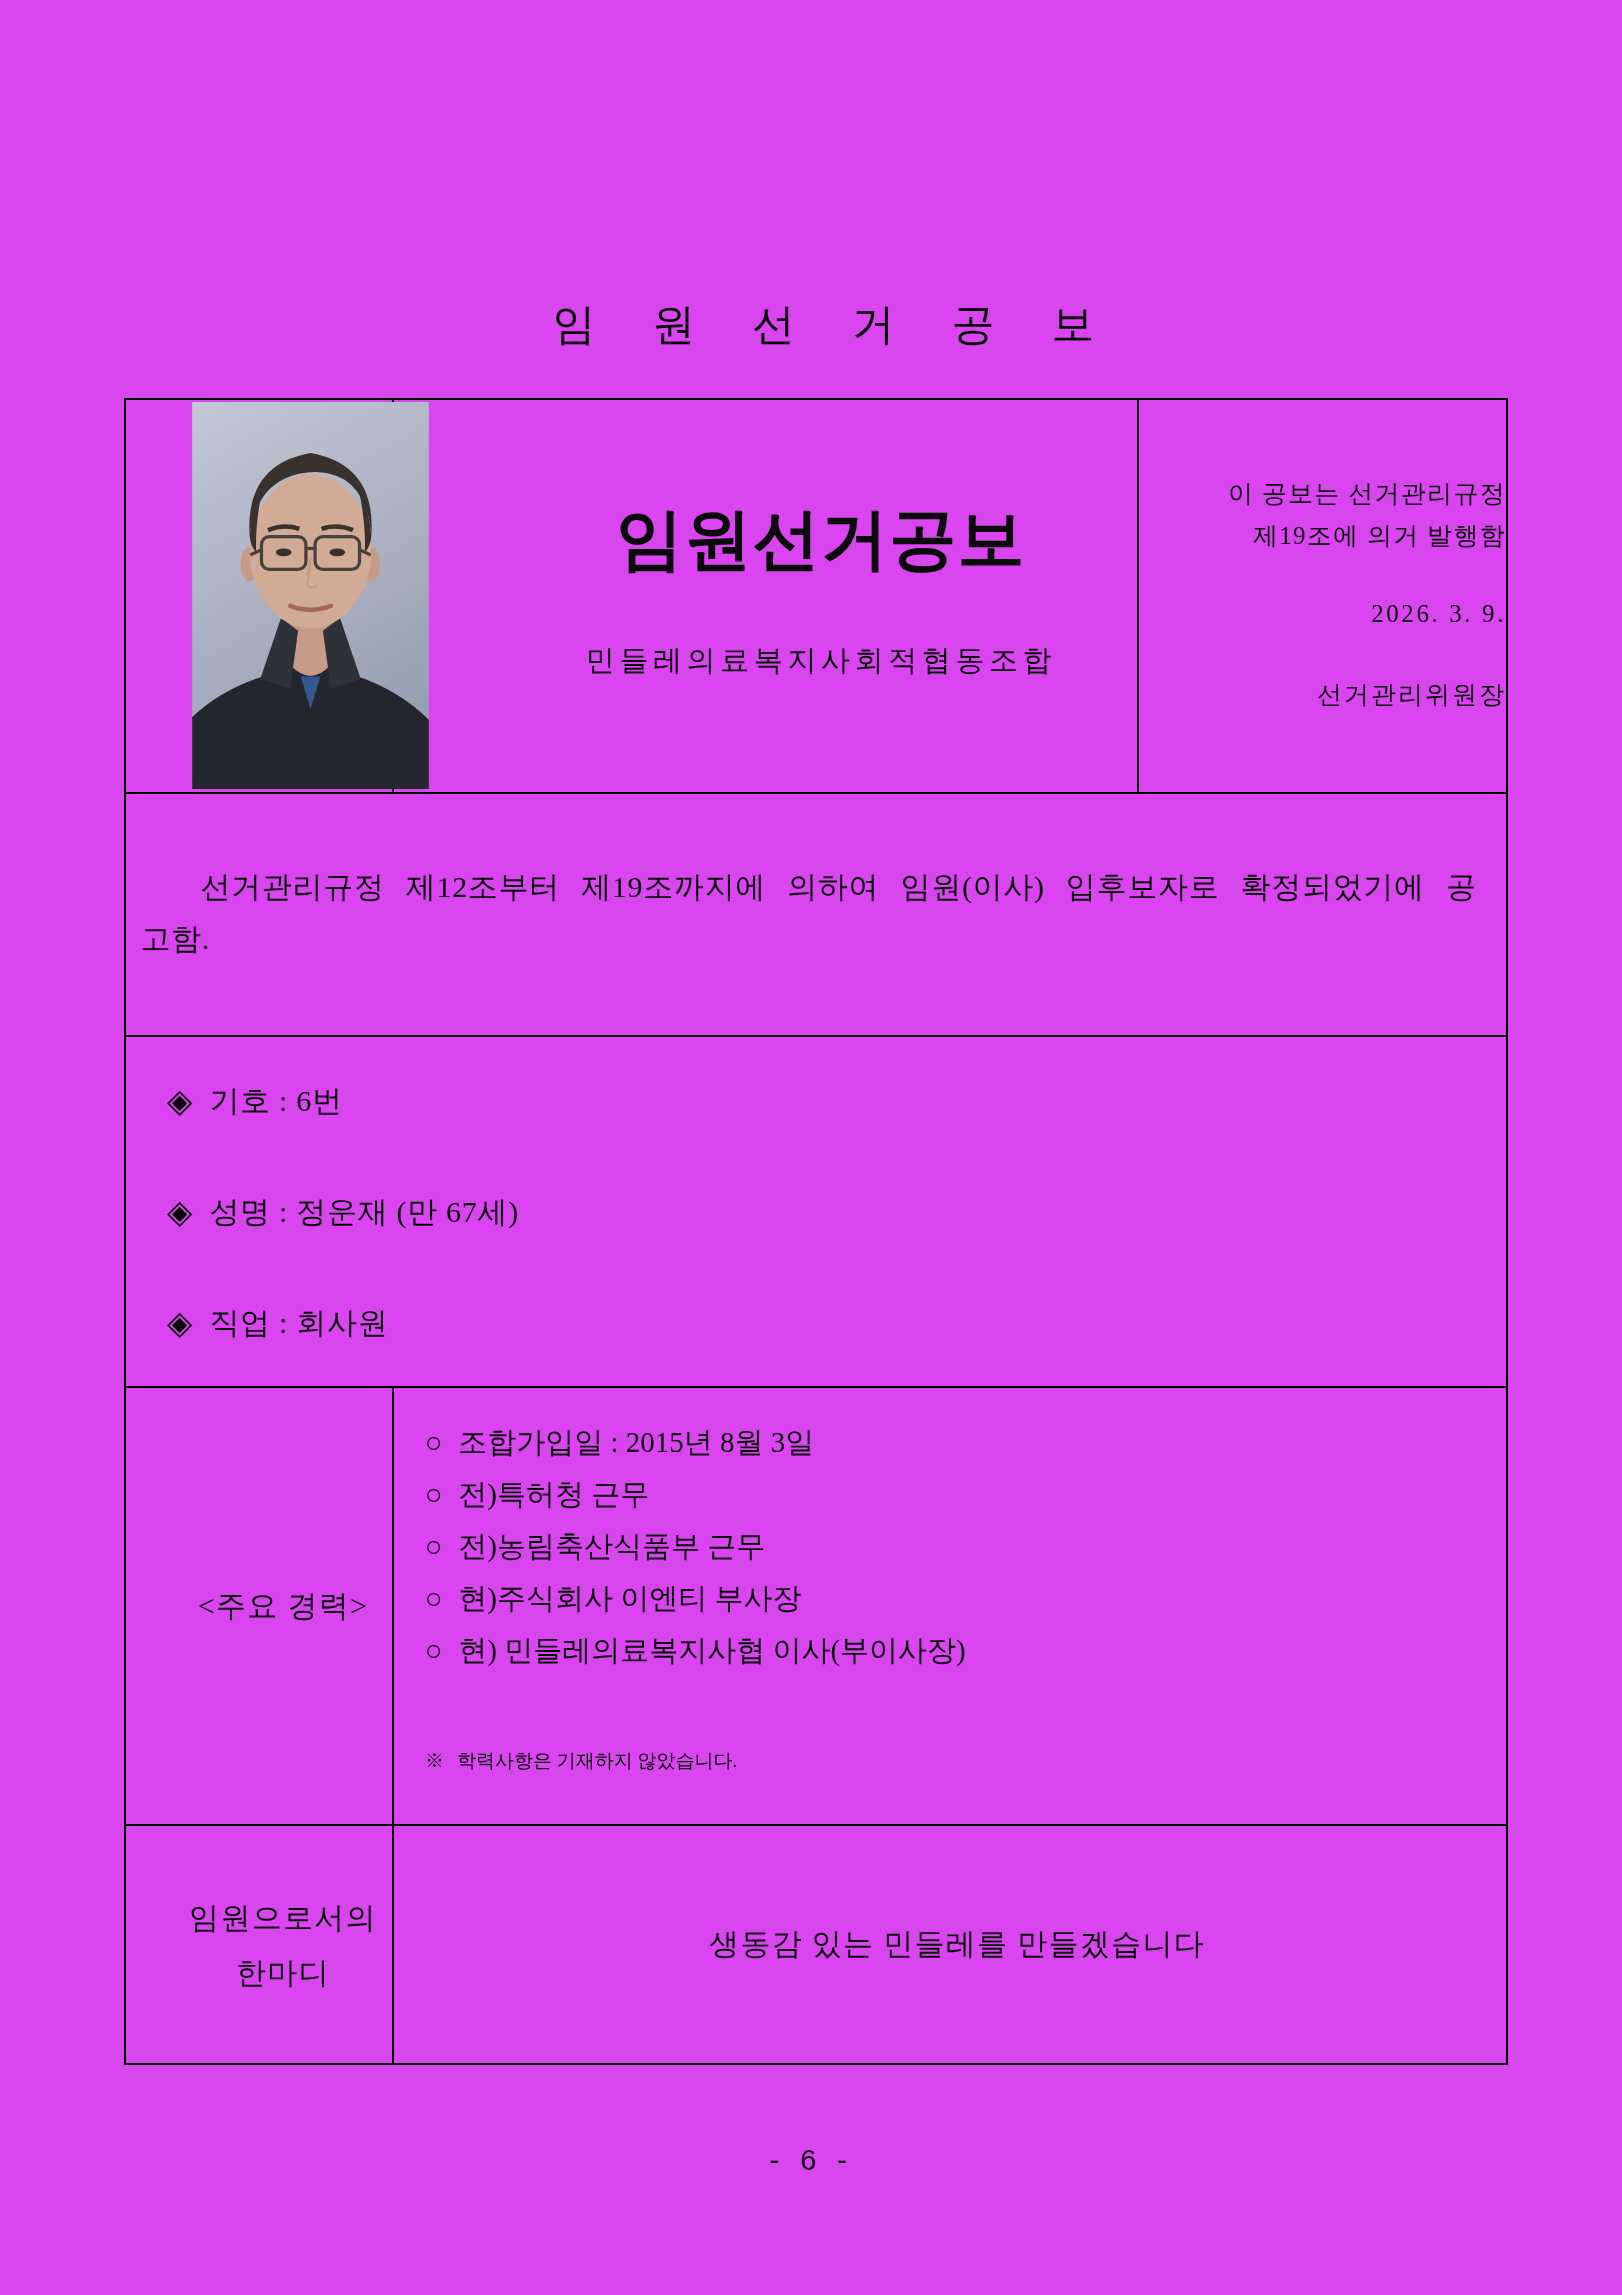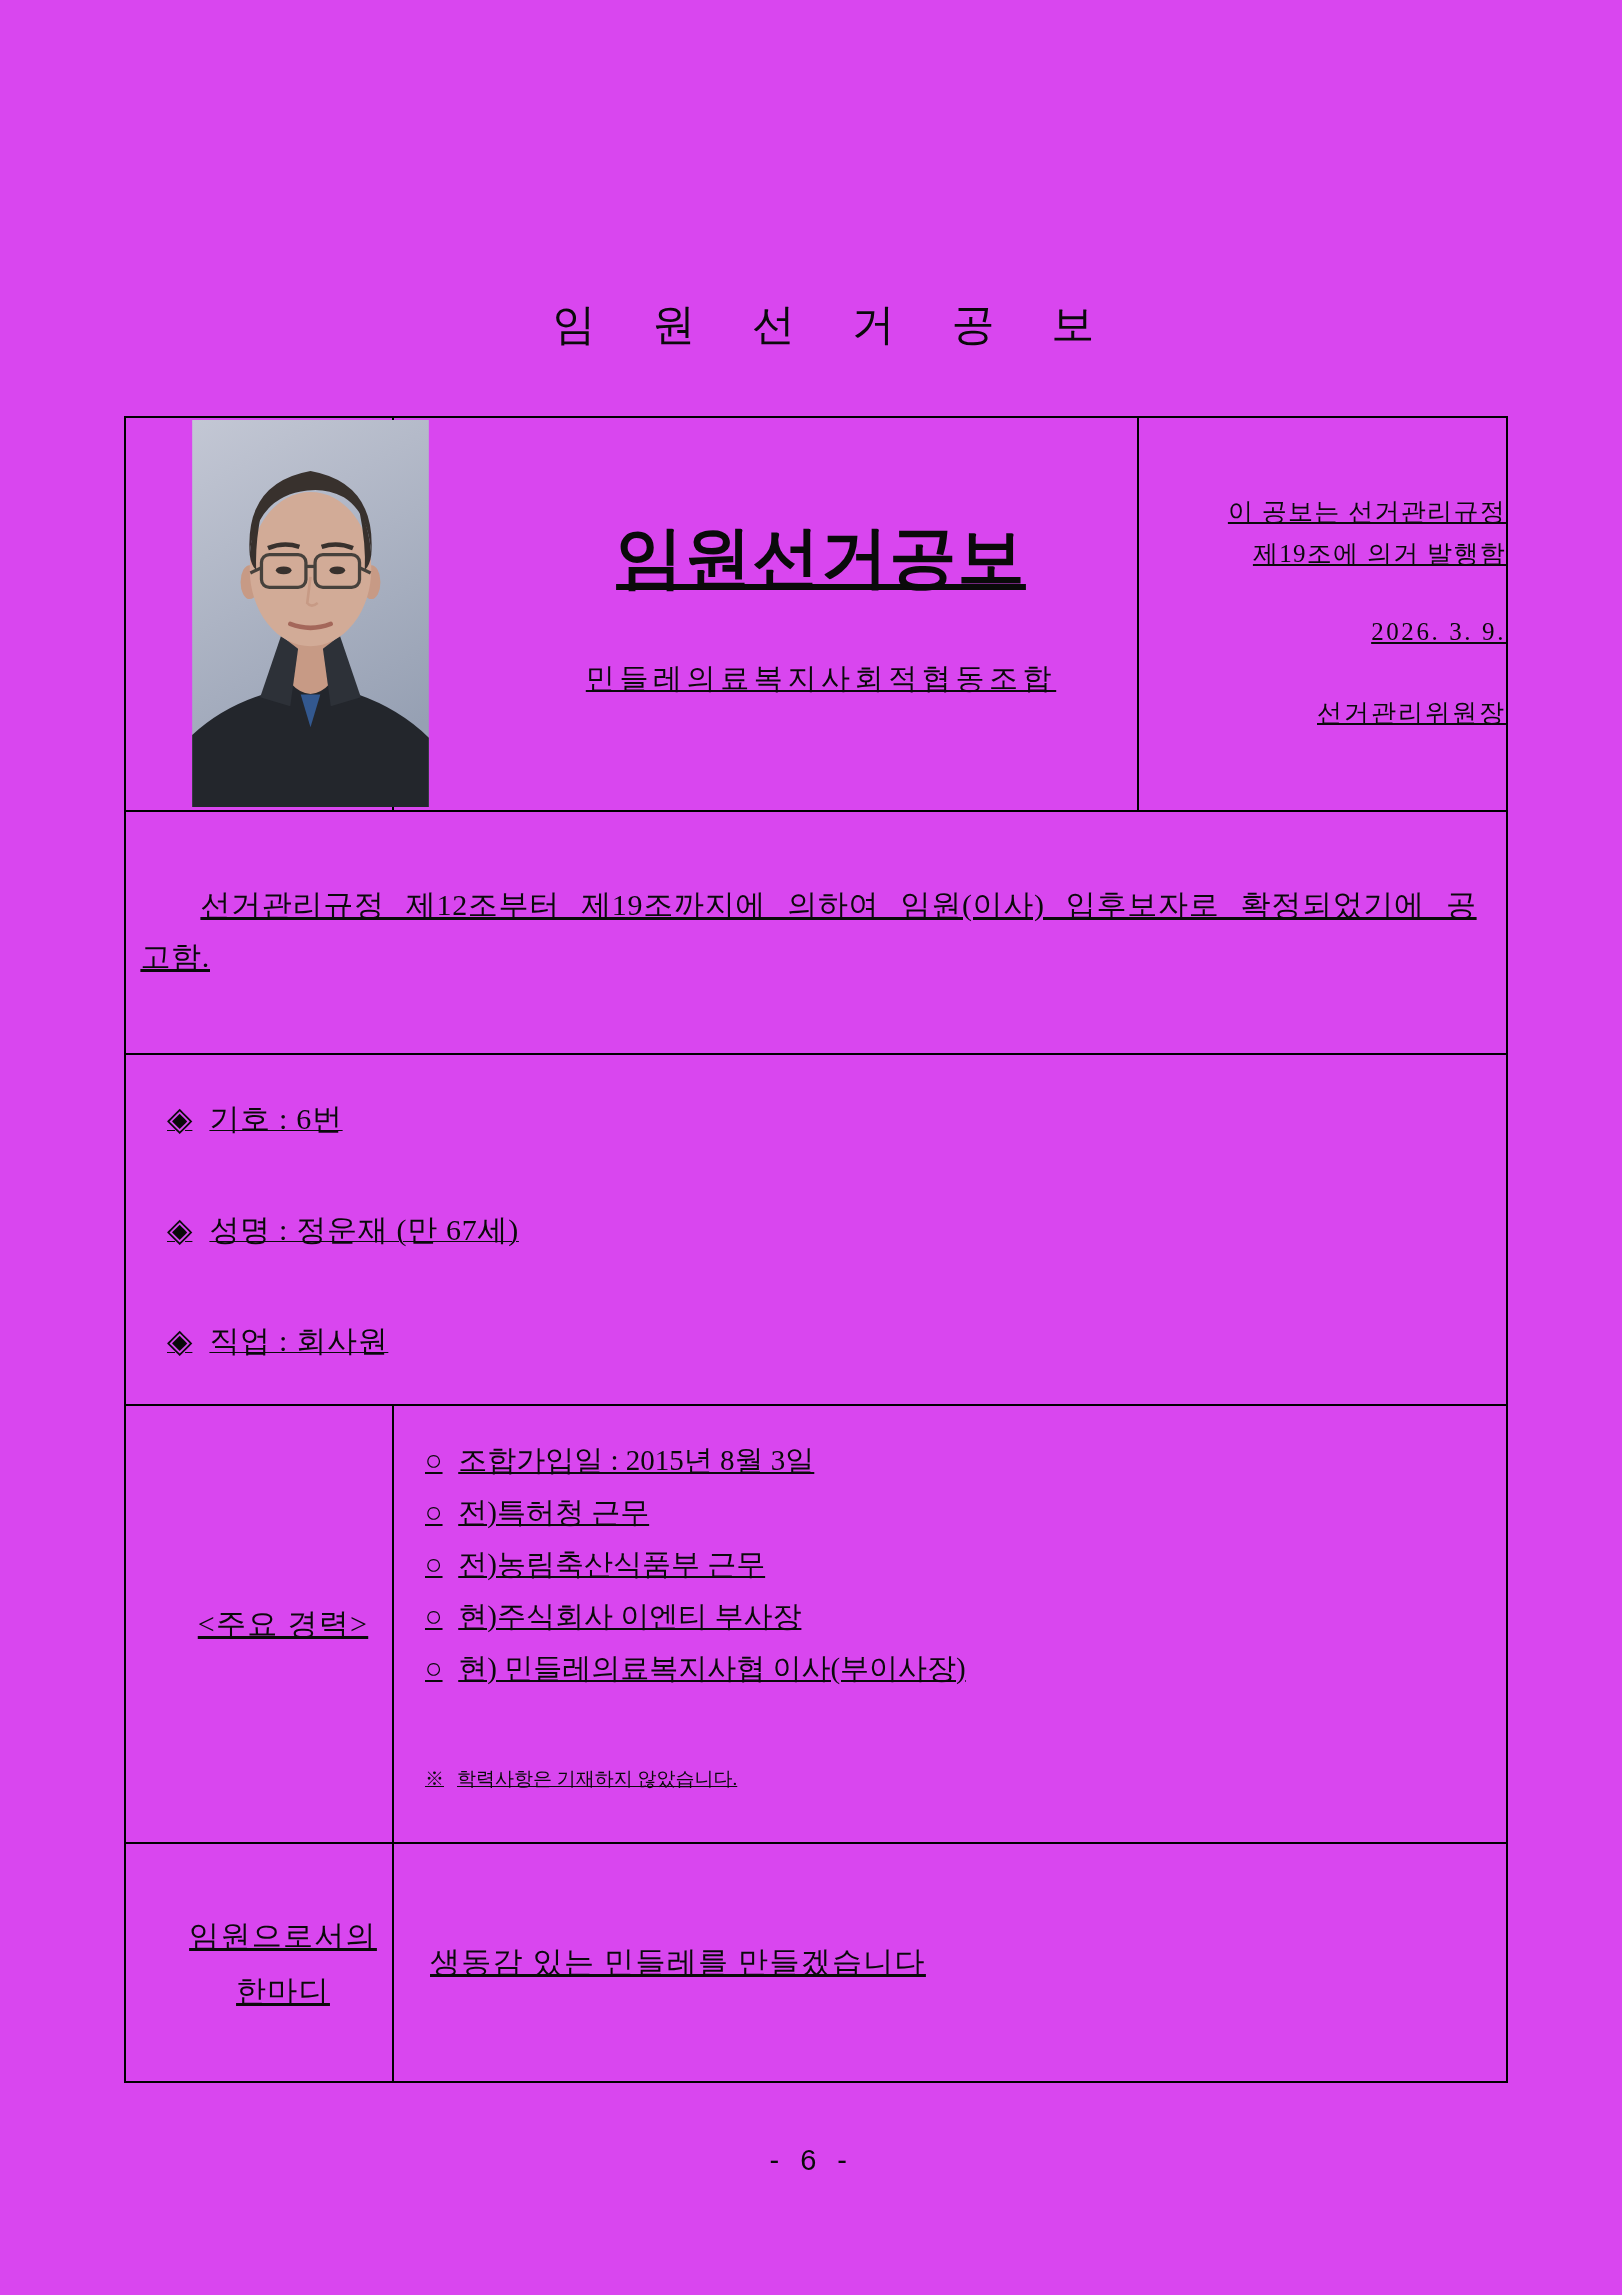--- a/index.html
+++ b/index.html
@@ -15,23 +15,23 @@
   .doc-title{
     position:absolute;top:293px;left:0;width:100%;
     text-align:center;
     font-size:43px;line-height:63px;
     word-spacing:46px;
     text-indent:23.6px;
     white-space:nowrap;
   }
   
   .main-table{
-    position:absolute;left:124px;top:416px;width:1384px;height:1667px;
+    position:absolute;left:124px;top:398px;width:1384px;height:1667px;
     border:2px solid #000;box-sizing:border-box;
-    display:flex;flex-direction:column;text-decoration:underline;
+    display:flex;flex-direction:column;
   }
   .row{display:flex;box-sizing:border-box;}
   .row.bordered{border-bottom:2px solid #000;}
   .cell{box-sizing:border-box;}
   .v-sep{border-right:2px solid #000;padding-left:48px;}
 
   
   .row-header{height:394px;}
   .cell-photo{width:268px;}
   .photo-frame{margin:2px 0 0 17.7px;width:237px;height:387px;display:block;}
@@ -63,21 +63,21 @@
   .cell-career-list{flex:1;padding-left:31px;padding-top:27.5px;}
   .career-item{font-size:29px;line-height:52px;white-space:nowrap;}
   .circle-bullet{margin-right:15.7px;}
   .career-note{margin-top:64px;font-size:19px;line-height:42px;white-space:nowrap;}
   .note-mark{margin-right:13px;}
 
   
   .row-message{flex:1;gap:36px;}
   .cell-msg-label{width:268px;display:flex;flex-direction:column;align-items:center;justify-content:center;}
   .msg-label-line{font-size:30px;line-height:55px;letter-spacing:1.3px;}
-  .cell-msg-text{flex:1;display:flex;align-items:center;justify-content:flex-start;padding-right:301px;}
+  .cell-msg-text{flex:1;display:flex;align-items:center;justify-content:flex-end;padding-right:301px;}
   .msg-text{font-size:30px;letter-spacing:1.3px;white-space:nowrap;}
 
   
   .page-number{
     position:absolute;top:2141px;left:0;width:100%;
     text-align:center;
     font-family:"Liberation Sans","DejaVu Sans",sans-serif;
     font-size:29px;line-height:39px;letter-spacing:6.5px;
   }
 </style>

